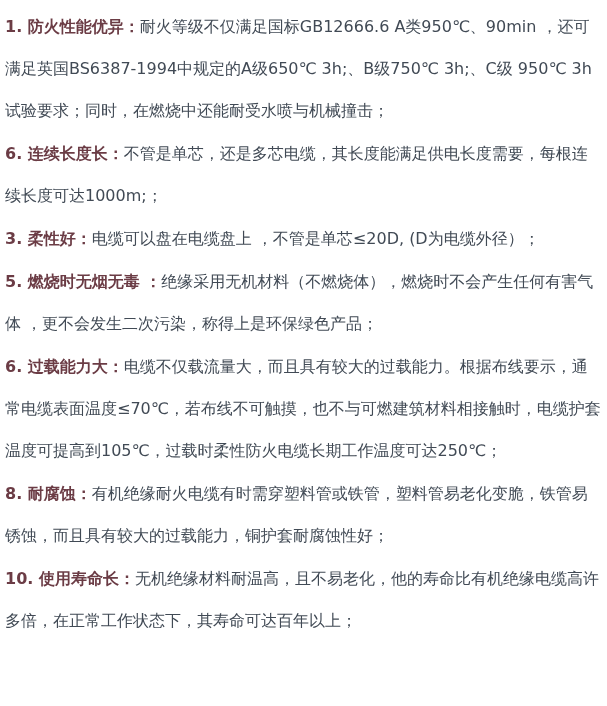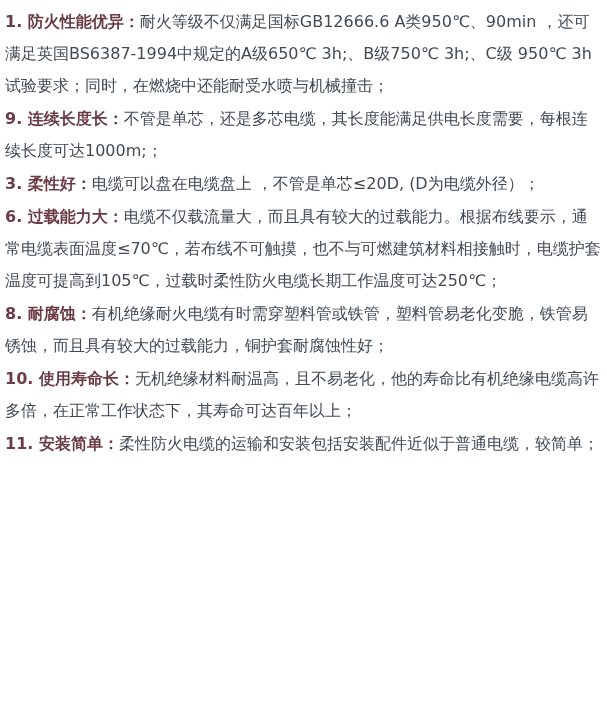--- a/index.html
+++ b/index.html
@@ -12,34 +12,34 @@
     background: #ffffff;
     font-family: "DejaVu Sans", sans-serif;
     overflow: hidden;
   }
   .doc {
     padding: 6px 6px 0 5px;
   }
   .feature {
     margin: 0 0 1px 0;
     font-size: 16px;
-    line-height: 32px;
+    line-height: 42px;
     color: #414a55;
     text-align: left;
     word-break: break-all;
   }
   .feature .hd {
     font-weight: bold;
     color: #6b3c45;
   }
 </style>
 </head>
 <body>
 
 <div class="doc">
   <p class="feature"><span class="hd">1. 防火性能优异：</span><span>耐火等级不仅满足国标GB12666.6 A类950℃、90min ，还可满足英国BS6387-1994中规定的A级650℃ 3h;、B级750℃ 3h;、C级 950℃ 3h试验要求；同时，在燃烧中还能耐受水喷与机械撞击；</span></p>
-  <p class="feature"><span class="hd">9. 连续长度长：</span><span>不管是单芯，还是多芯电缆，其长度能满足供电长度需要，每根连续长度可达1000m;；</span></p>
+  <p class="feature"><span class="hd">6. 连续长度长：</span><span>不管是单芯，还是多芯电缆，其长度能满足供电长度需要，每根连续长度可达1000m;；</span></p>
   <p class="feature"><span class="hd">3. 柔性好：</span><span>电缆可以盘在电缆盘上 ，不管是单芯≤20D, (D为电缆外径）；</span></p>
+  <p class="feature"><span class="hd">5. 燃烧时无烟无毒 ：</span><span>绝缘采用无机材料（不燃烧体），燃烧时不会产生任何有害气体 ，更不会发生二次污染，称得上是环保绿色产品；</span></p>
   <p class="feature"><span class="hd">6. 过载能力大：</span><span>电缆不仅载流量大，而且具有较大的过载能力。根据布线要示，通常电缆表面温度≤70℃，若布线不可触摸，也不与可燃建筑材料相接触时，电缆护套温度可提高到105℃，过载时柔性防火电缆长期工作温度可达250℃；</span></p>
   <p class="feature"><span class="hd">8. 耐腐蚀：</span><span>有机绝缘耐火电缆有时需穿塑料管或铁管，塑料管易老化变脆，铁管易锈蚀，而且具有较大的过载能力，铜护套耐腐蚀性好；</span></p>
   <p class="feature"><span class="hd">10. 使用寿命长：</span><span>无机绝缘材料耐温高，且不易老化，他的寿命比有机绝缘电缆高许多倍，在正常工作状态下，其寿命可达百年以上；</span></p>
-  <p class="feature"><span class="hd">11. 安装简单：</span><span>柔性防火电缆的运输和安装包括安装配件近似于普通电缆，较简单；</span></p>
 </div>
 
 </body></html>

